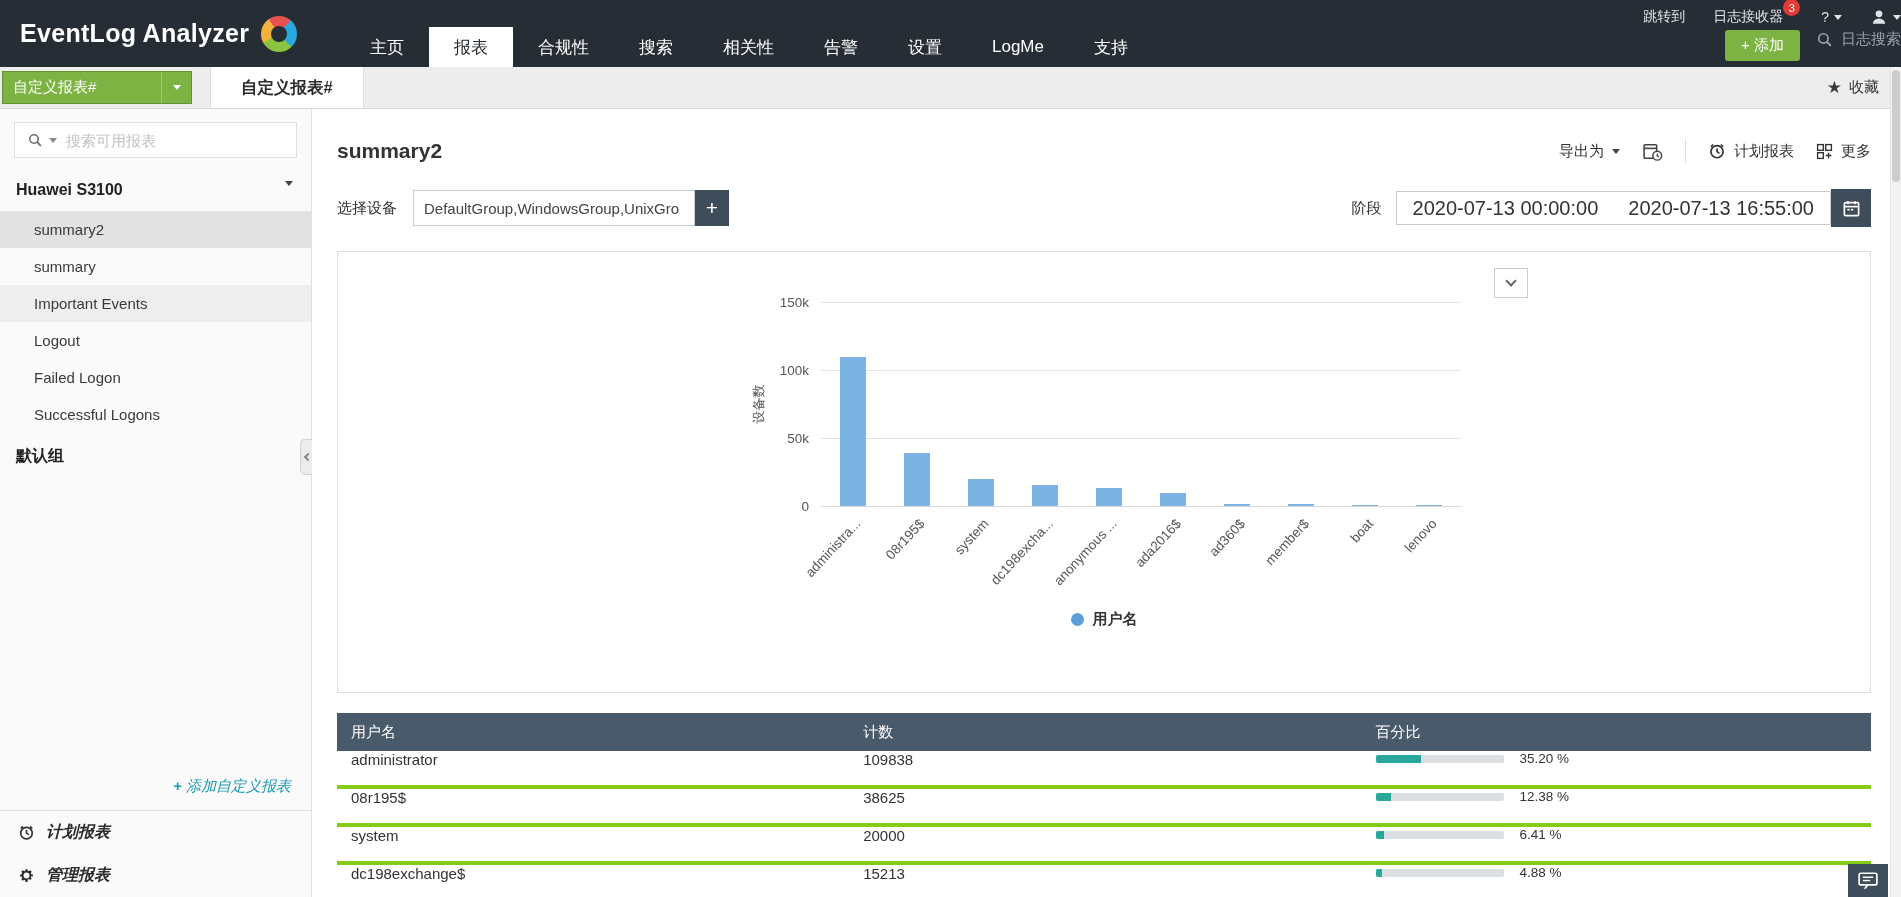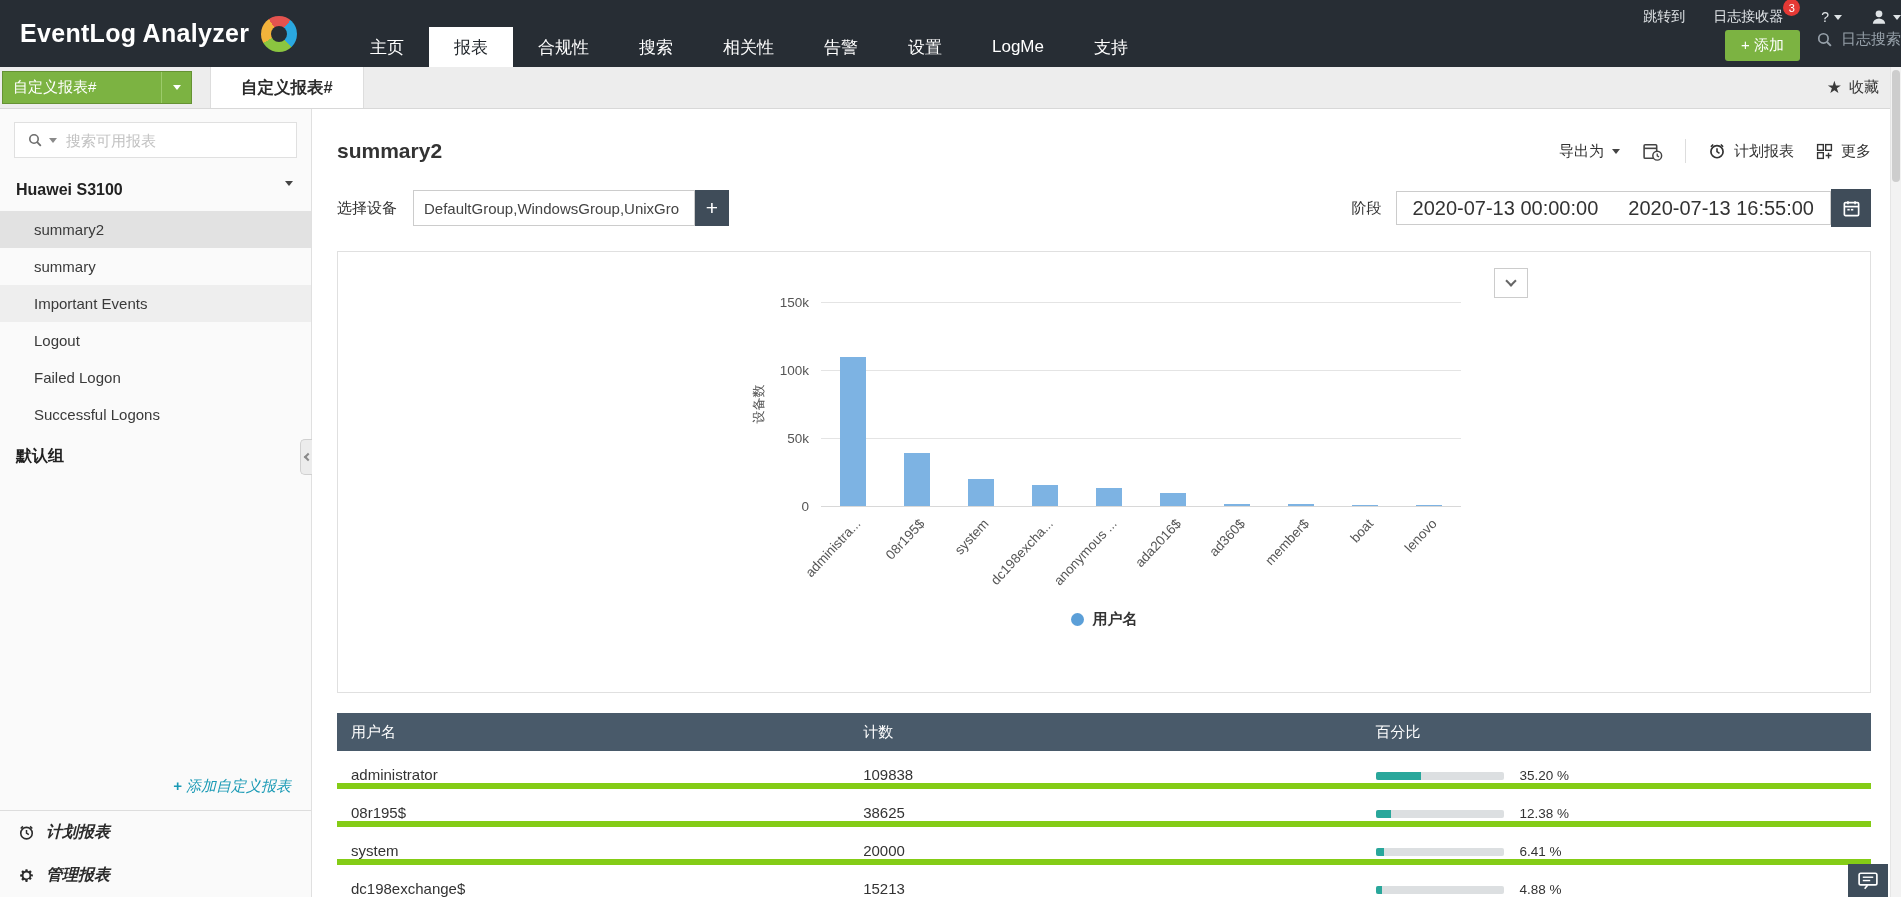--- a/index.html
+++ b/index.html
@@ -99,21 +99,21 @@
   .xlabels { width:640px; display:flex; height:102px; }
   .xlabel { flex:1; position:relative; }
   .xlabel span { position:absolute; top:10px; right:50%; transform:rotate(-47deg); transform-origin:100% 0; font-size:13.5px; color:#555; white-space:nowrap; }
   .legend { display:flex; justify-content:center; align-items:center; gap:9px; margin-top:2px; cursor:pointer; }
   .legend-dot { width:13px; height:13px; border-radius:50%; background:#6aaede; }
   .legend-label { font-size:15px; font-weight:bold; color:#333; }
 
   
   .table-card { margin-top:20px; }
   .thead { display:flex; background:#495a6a; color:#fff; height:38px; align-items:center; font-size:15px; }
-  .trow { display:flex; height:38px; align-items:flex-end; border-bottom:6px solid #84cc16; font-size:15px; color:#333; background:#fff; }
+  .trow { display:flex; height:38px; align-items:flex-start; border-bottom:4px solid #84cc16; font-size:15px; color:#333; background:#fff; }
   .col1 { width:34.3%; padding-left:14px; }
   .col2 { width:33.4%; }
   .col3 { flex:1; display:flex; align-items:center; gap:16px; }
   .pct-track { width:128px; height:8px; background:#dcdfe1; border-radius:2px; overflow:hidden; }
   .pct-fill { height:100%; background:#29a79b; }
   .pct-label { font-size:13.5px; color:#333; }
 
   
   .scrollbar { position:absolute; right:0; top:67px; bottom:0; width:11px; background:#f2f2f2; border-left:1px solid #e5e5e5; }
   .scroll-thumb { margin:3px 1px; height:112px; background:#cdcdcd; border-radius:5px; cursor:pointer; }

